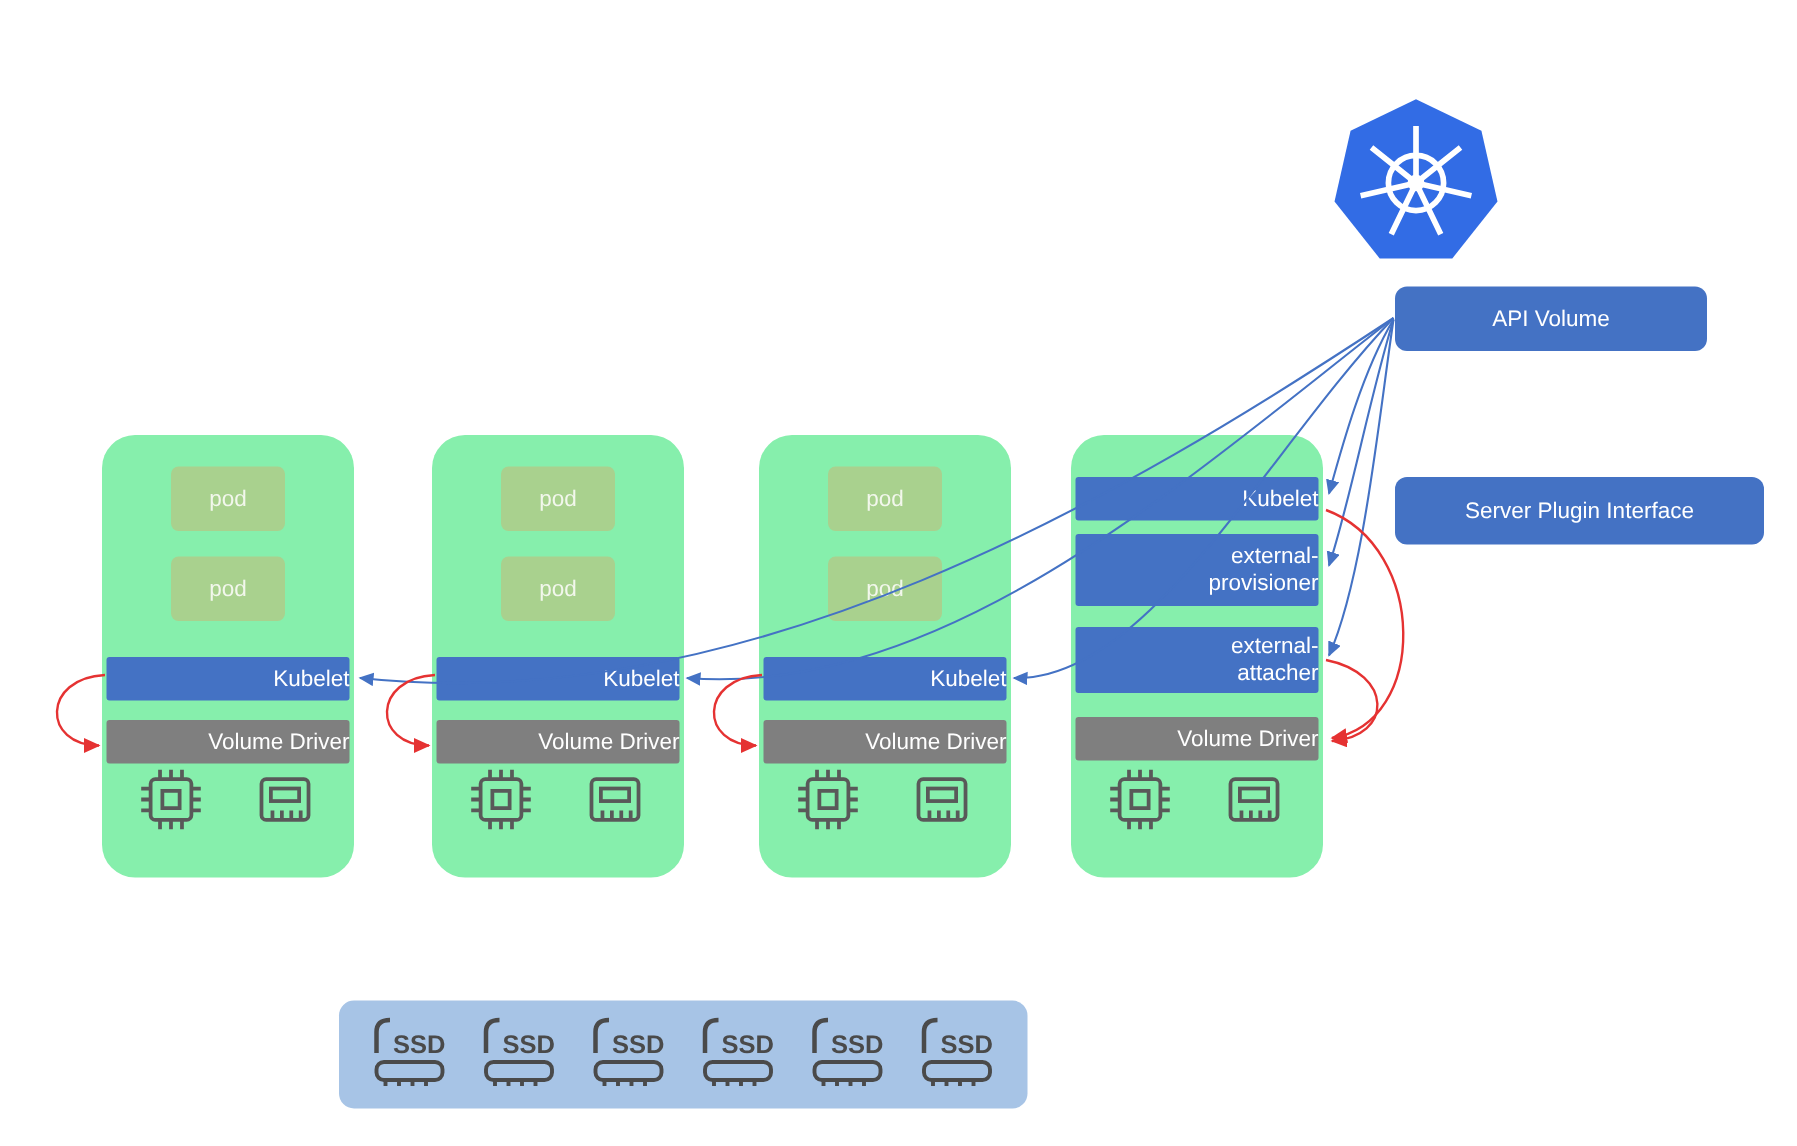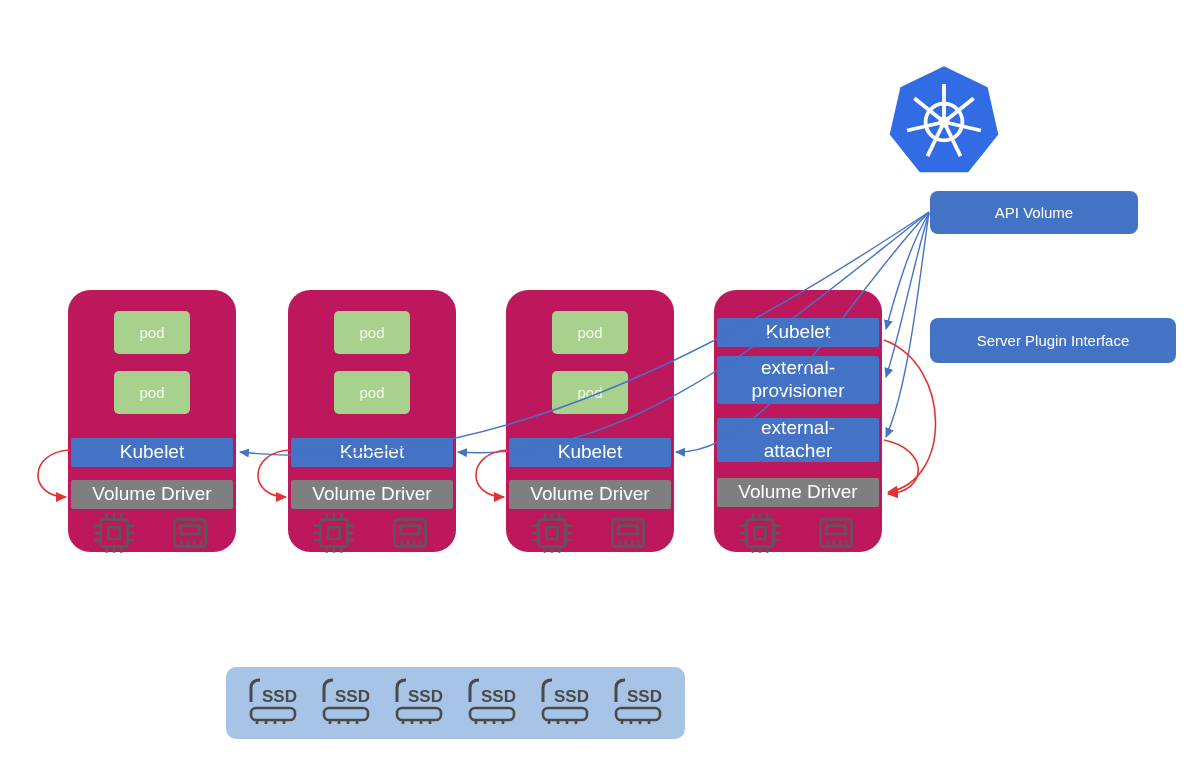--- a/index.html
+++ b/index.html
@@ -1,33 +1,33 @@
 <!DOCTYPE html>
 <html><head>
 <meta charset="utf-8">
 <style>
   * { margin:0; padding:0; box-sizing:border-box; }
   body { background:#ffffff; font-family:"Liberation Sans", sans-serif; }
   .canvas { position:relative; width:1198px; height:764px; background:#ffffff; overflow:hidden; }
 
   .arrows { position:absolute; left:0; top:0; z-index:10; pointer-events:none; }
 
-  .node { position:absolute; top:290px; width:168px; height:262px;
-          background:#be185d; border-radius:22px; z-index:2; }
+  .node { position:absolute; top:290px; width:168px; height:295px;
+          background:#86efac; border-radius:22px; z-index:2; }
   .n1{left:68px} .n2{left:288px} .n3{left:506px} .n4{left:714px}
 
   .pod { position:absolute; left:50%; transform:translateX(-50%);
          width:76px; height:43px; background:#a9d18e; border-radius:5px;
          display:flex; align-items:center; justify-content:center;
          color:#f2f7ec; font-size:15px; }
   .pod.p1{top:21px} .pod.p2{top:81px}
 
   .bar { position:absolute; left:3px; right:3px; border-radius:2px;
-         display:flex; flex-direction:column; align-items:center; justify-content:center;
-         color:#ffffff; font-size:19px; line-height:1.2; text-align:center; }
+         display:flex; flex-direction:column; align-items:flex-end; justify-content:center;
+         color:#ffffff; font-size:15px; line-height:1.2; text-align:center; }
   .bar.blue{background:#4472c4} .bar.gray{background:#7f7f7f}
   .kubelet{top:148px; height:29px}
   .vdriver{top:190px; height:29px}
   .n4 .kubelet{top:28px}
   .ext-prov{top:66px; height:48px}
   .ext-att{top:128px; height:44px}
   .n4 .vdriver{top:188px}
 
   .hw-row { position:absolute; left:0; right:0; top:220px;
             display:flex; justify-content:center; gap:30px; }

